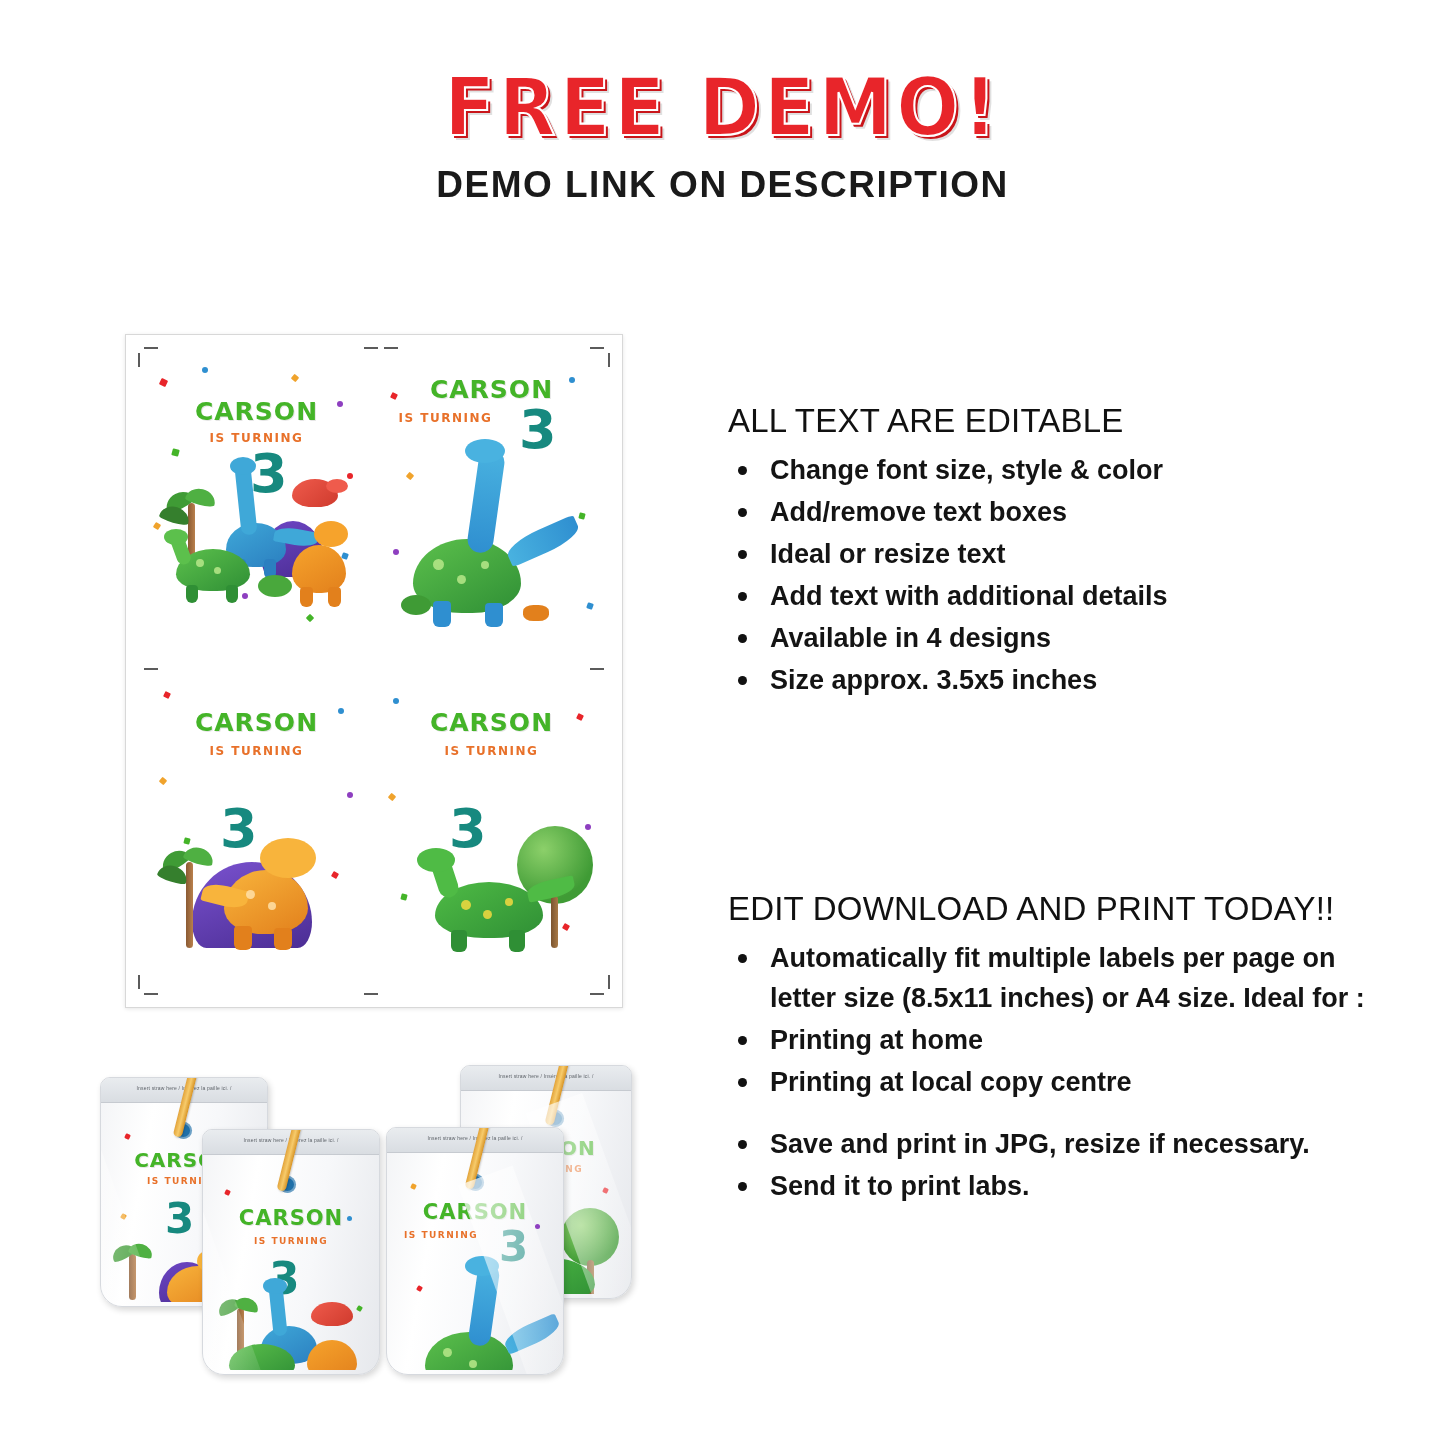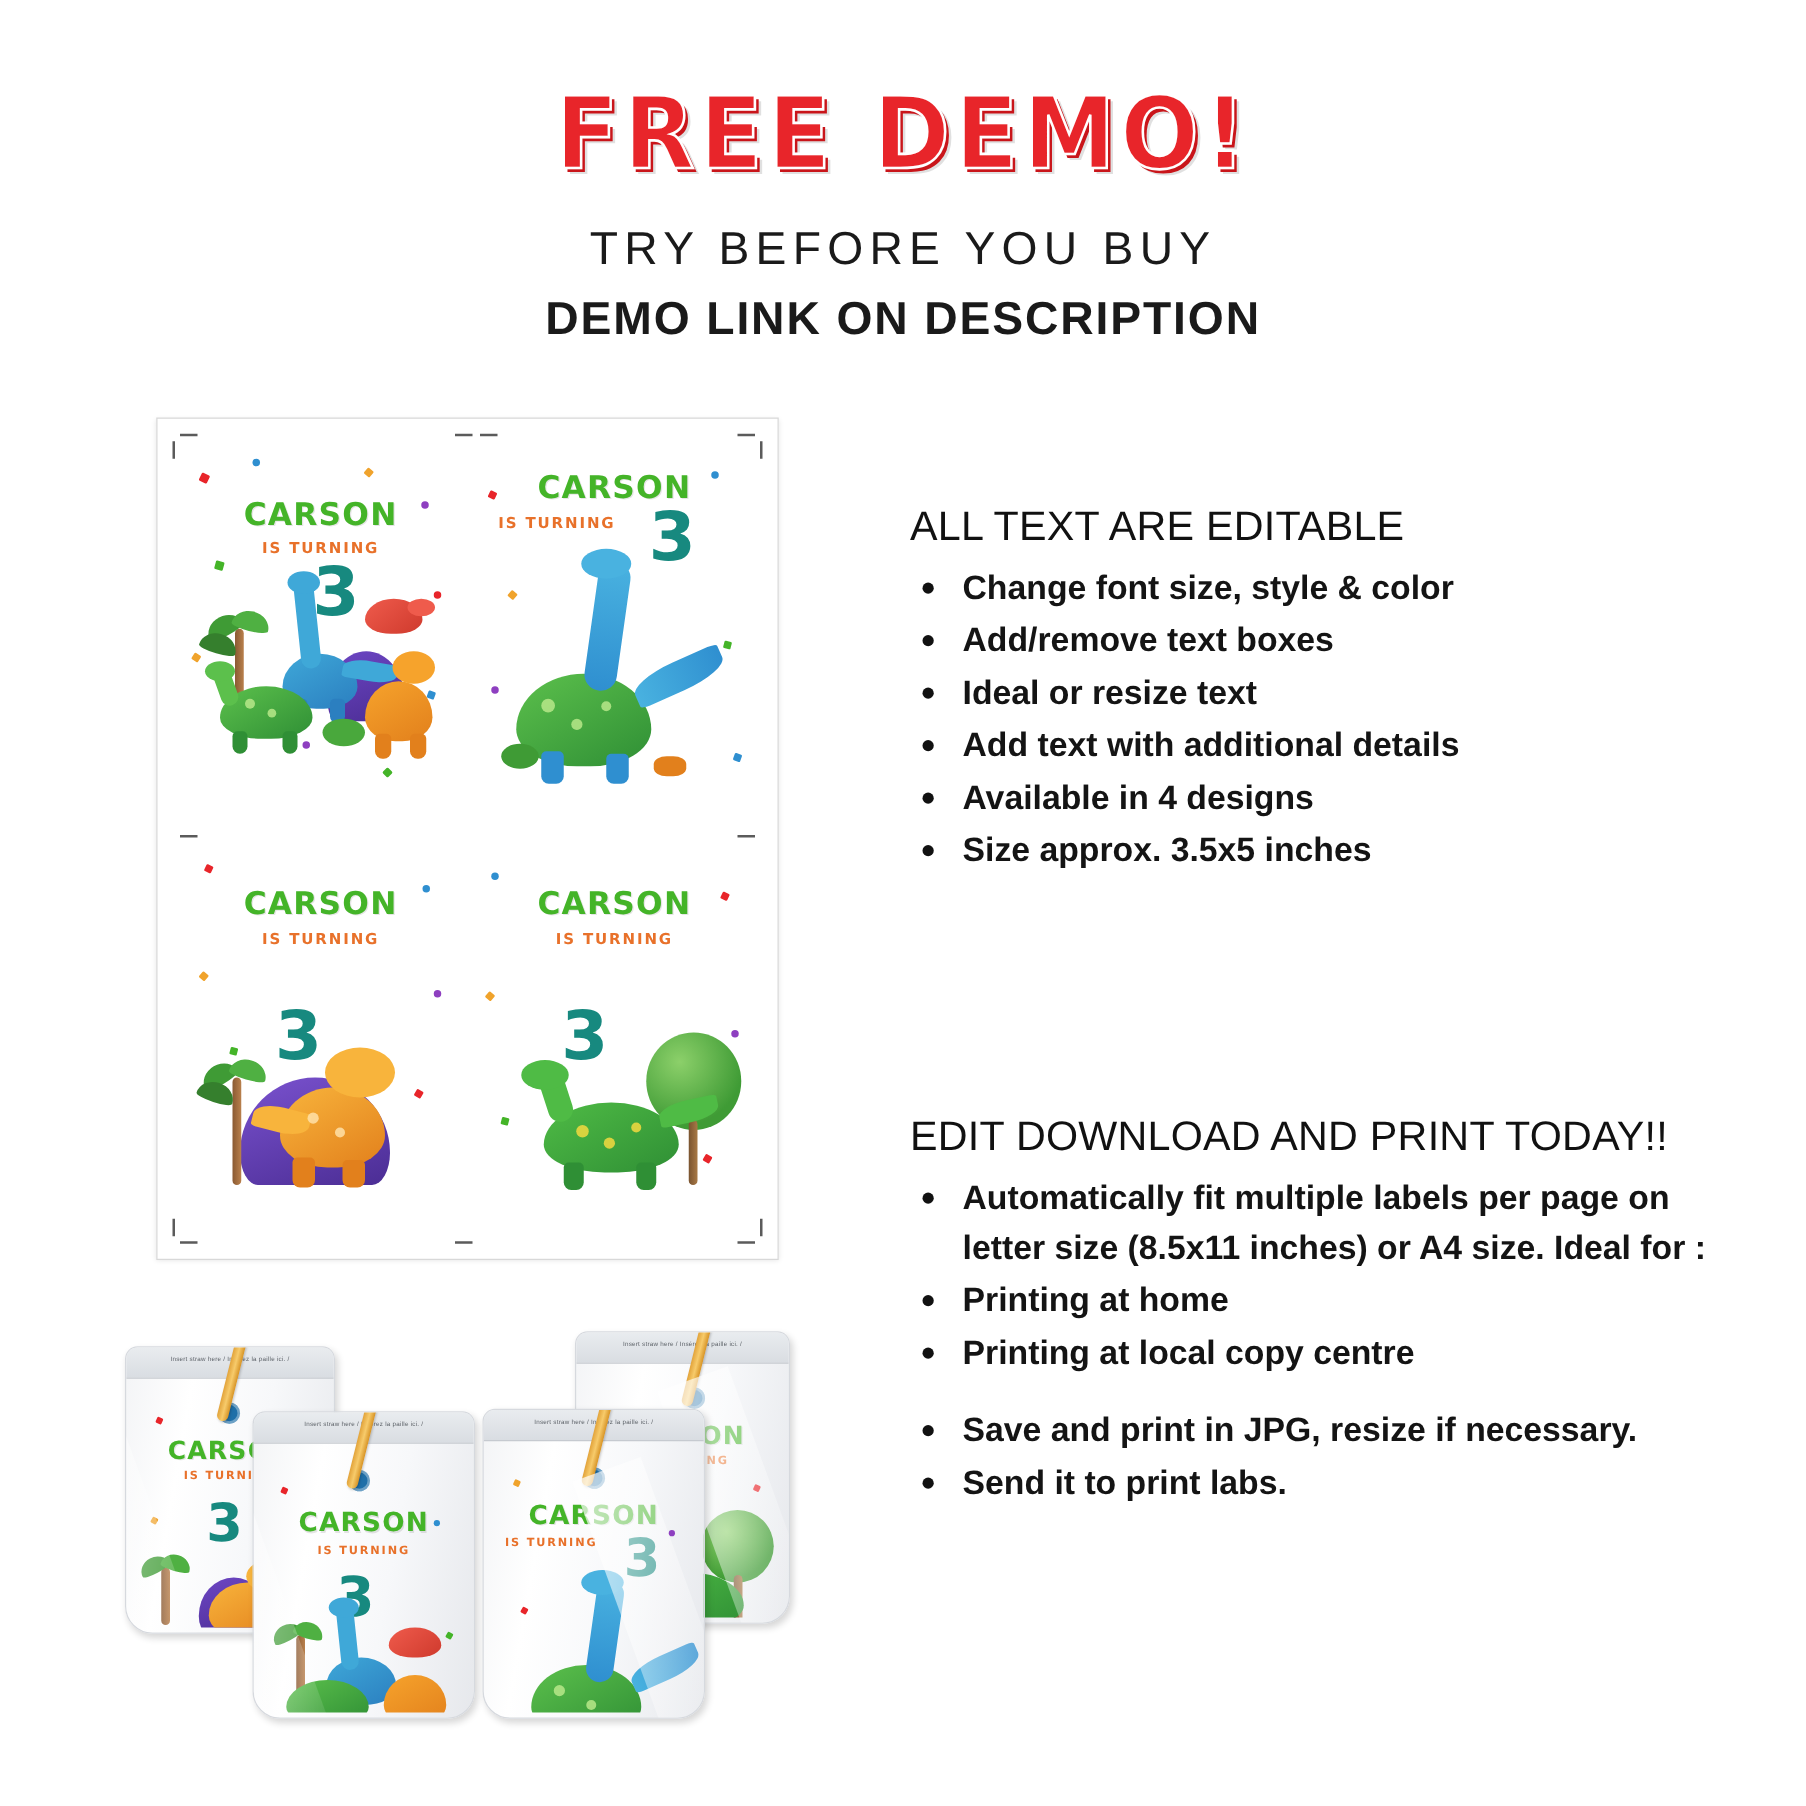--- a/index.html
+++ b/index.html
@@ -273,21 +273,20 @@
   }
   ul.features li.spacer::before { display: none; }
   .block-a { top: 402px; position: absolute; left: 0; width: 660px;}
   .block-b { top: 890px; position: absolute; left: 0; width: 680px;}
 </style>
 </head>
 <body>
 
 <div class="header">
   <div class="free-demo">FREE DEMO!</div>
-  <div class="subtitle1">TRY BEFORE YOU BUY</div>
   <div class="subtitle2">DEMO LINK ON DESCRIPTION</div>
 </div>
 
 <div class="sheet">
 
   <div class="crop h" style="left:18px; top:12px;"></div>
   <div class="crop v" style="left:12px; top:18px;"></div>
   <div class="crop h" style="left:238px; top:12px;"></div>
   <div class="crop h" style="left:258px; top:12px;"></div>
   <div class="crop h" style="right:18px; top:12px;"></div>

